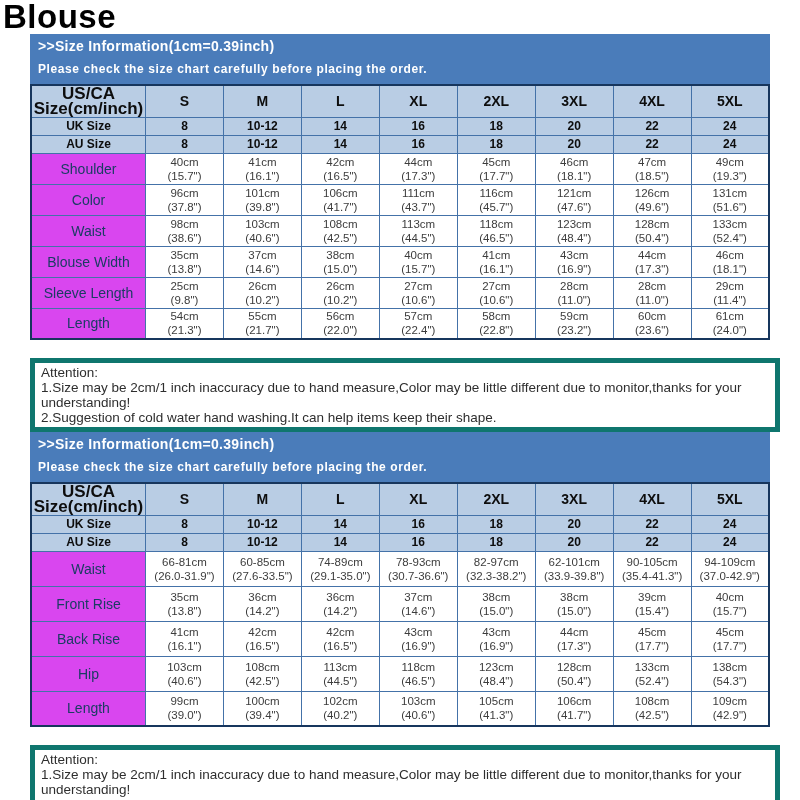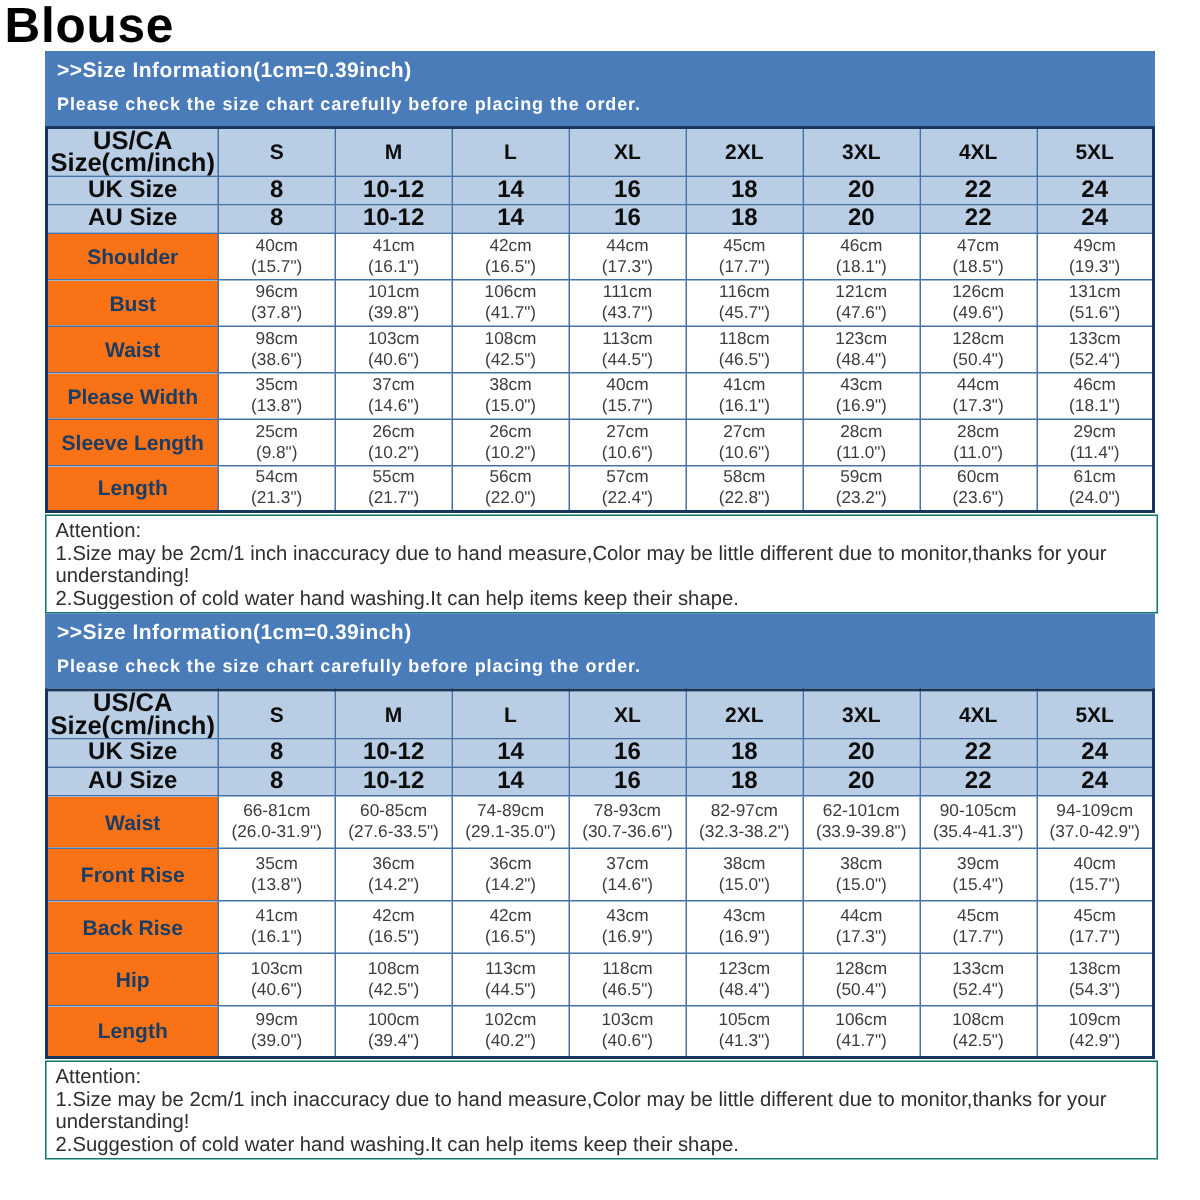--- a/index.html
+++ b/index.html
@@ -43,36 +43,36 @@
     background: #b9cde4;
     color: #0d0d0d;
     font-size: 14px;
     font-weight: bold;
   }
   .corner-line { font-size: 17px; line-height: 15px; font-weight: bold; }
   .r-simple { height: 18px; }
   .r-simple th, .r-simple td {
     background: #b9cde4;
     color: #0d0d0d;
-    font-size: 16px;
+    font-size: 12px;
     font-weight: bold;
   }
   .sec-0 .r-measure { height: 31px; }
   .sec-1 .r-measure { height: 35px; }
   .r-measure th {
-    background: #f97316;
+    background: #d946ef;
     color: #1b3c63;
     font-size: 14px;
-    font-weight: bold;
+    font-weight: normal;
   }
   .r-measure td { background: #ffffff; color: #3c3c3c; }
   .cm-line, .in-line { font-size: 11.5px; line-height: 14px; }
   .attention {
-    border: 1px solid #0f766e;
-    margin-top: 1px;
+    border: 5px solid #0f766e;
+    margin-top: 18px;
     padding: 2px 6px;
     font-size: 13.5px;
     line-height: 15px;
     color: #2e2e2e;
     width: 728px;
   }
 </style>
 </head>
 <body>
 
@@ -152,21 +152,21 @@
               <td class="m-val">
                 <div class="cm-line">47cm</div>
                 <div class="in-line">(18.5")</div>
               </td>
               <td class="m-val">
                 <div class="cm-line">49cm</div>
                 <div class="in-line">(19.3")</div>
               </td>
             </tr>
             <tr class="r-measure">
-              <th class="m-label">Bust</th>
+              <th class="m-label">Color</th>
               <td class="m-val">
                 <div class="cm-line">96cm</div>
                 <div class="in-line">(37.8")</div>
               </td>
               <td class="m-val">
                 <div class="cm-line">101cm</div>
                 <div class="in-line">(39.8")</div>
               </td>
               <td class="m-val">
                 <div class="cm-line">106cm</div>
@@ -222,21 +222,21 @@
               <td class="m-val">
                 <div class="cm-line">128cm</div>
                 <div class="in-line">(50.4")</div>
               </td>
               <td class="m-val">
                 <div class="cm-line">133cm</div>
                 <div class="in-line">(52.4")</div>
               </td>
             </tr>
             <tr class="r-measure">
-              <th class="m-label">Please Width</th>
+              <th class="m-label">Blouse Width</th>
               <td class="m-val">
                 <div class="cm-line">35cm</div>
                 <div class="in-line">(13.8")</div>
               </td>
               <td class="m-val">
                 <div class="cm-line">37cm</div>
                 <div class="in-line">(14.6")</div>
               </td>
               <td class="m-val">
                 <div class="cm-line">38cm</div>

